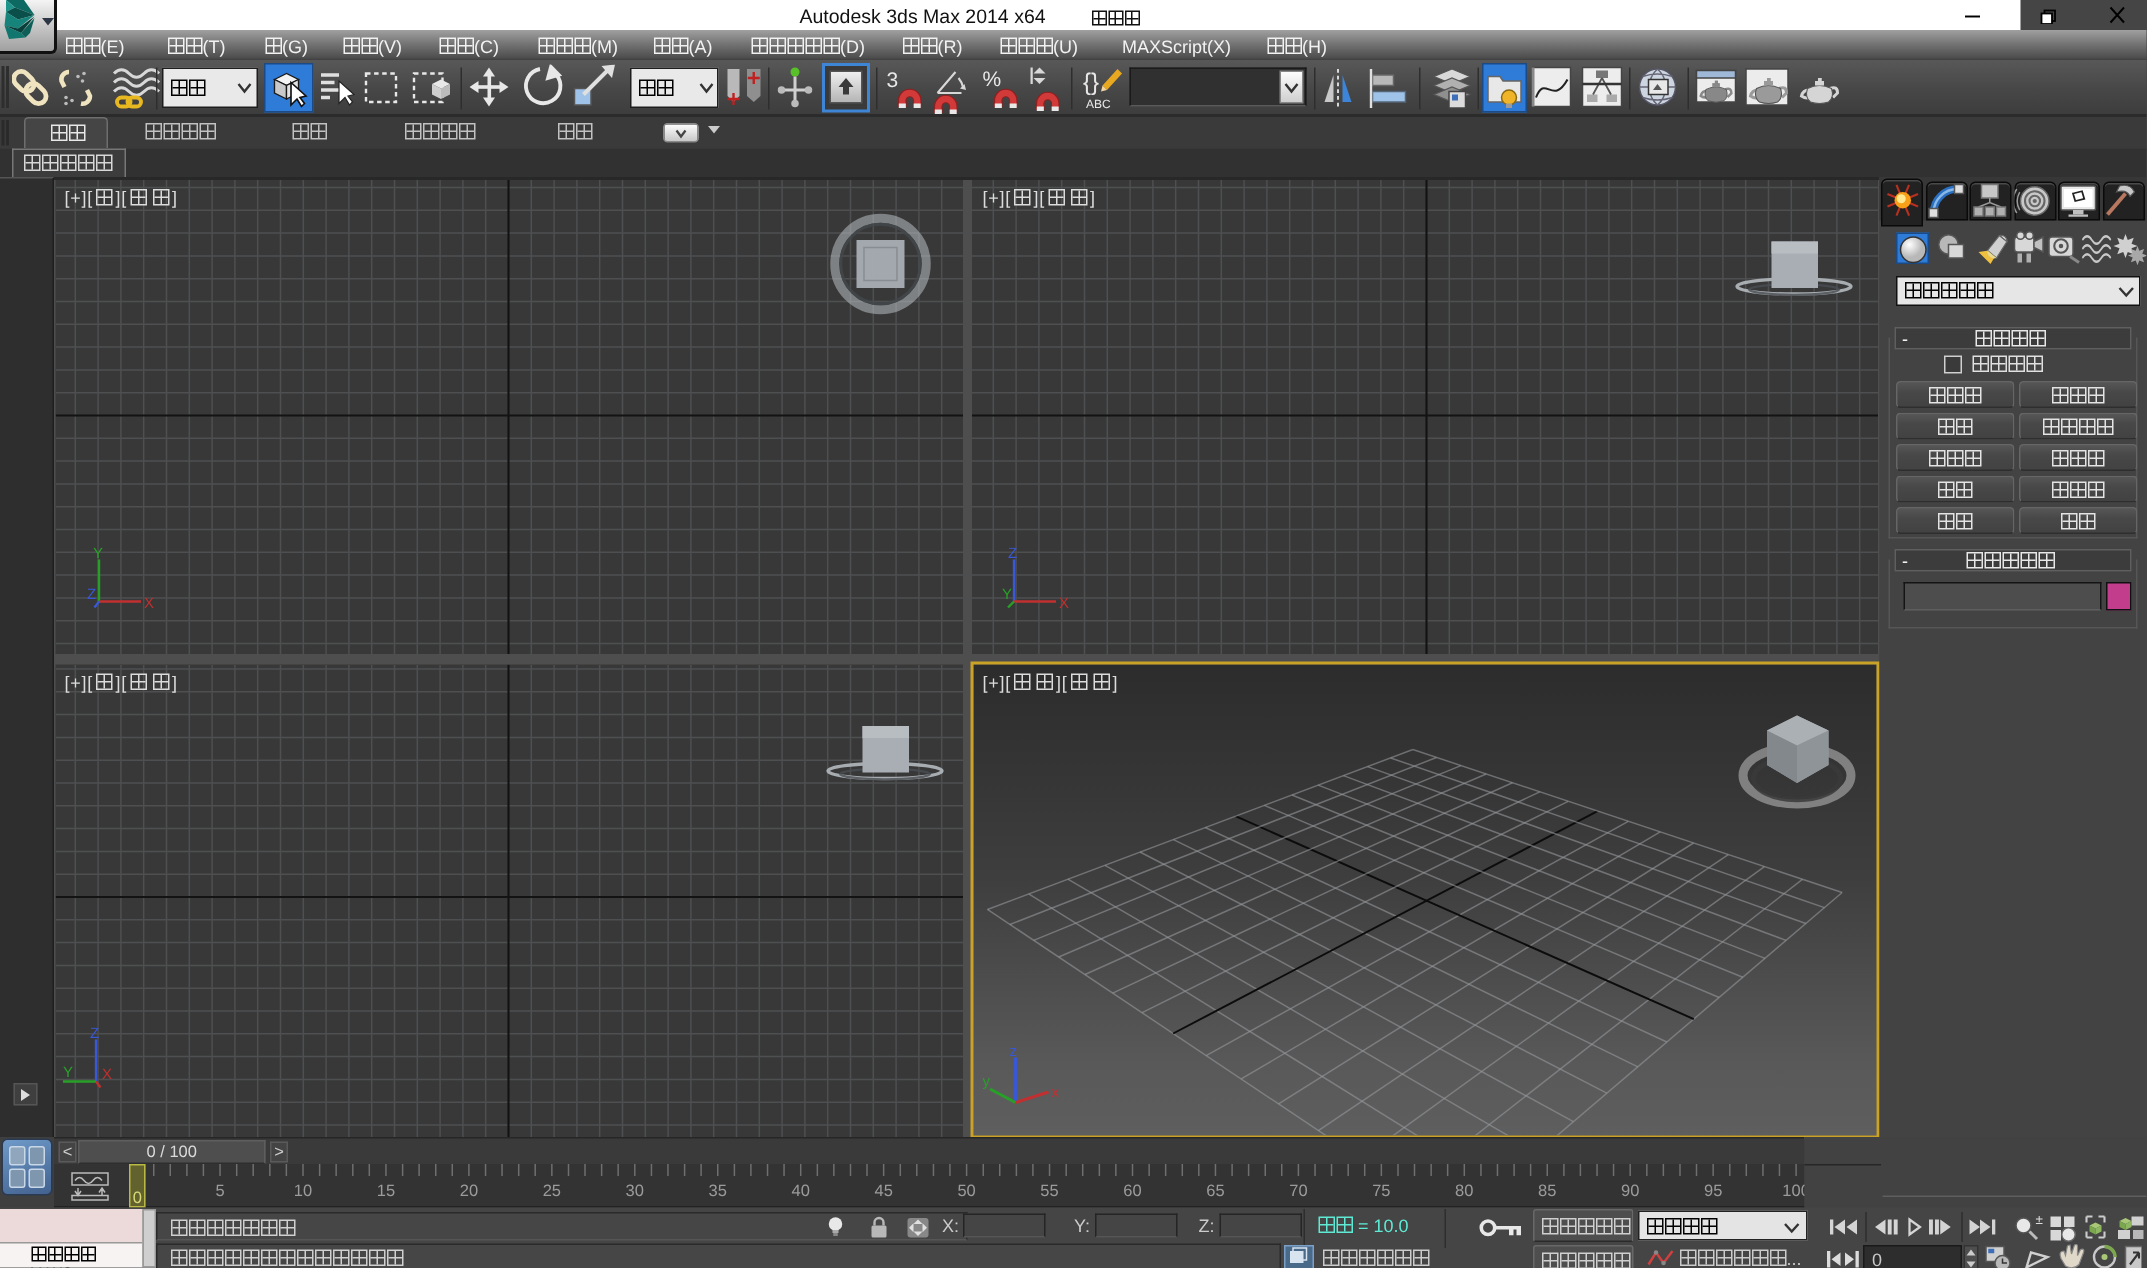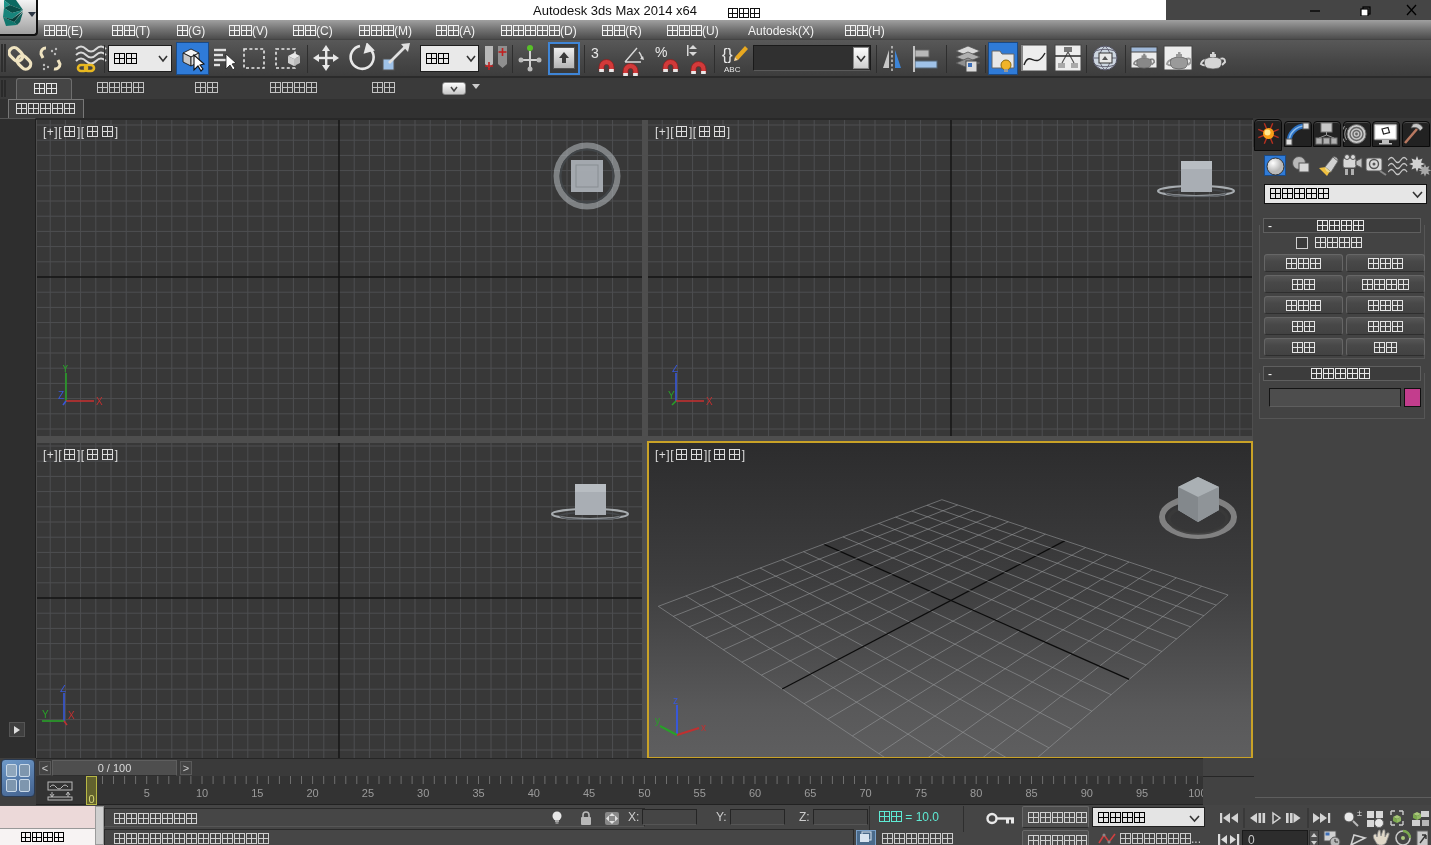--- a/index.html
+++ b/index.html
@@ -7,21 +7,21 @@
  linear-gradient(currentColor,currentColor) 50% 50%/100% 1px no-repeat,
  linear-gradient(currentColor,currentColor) 50% 50%/1px 100% no-repeat;}
 .s11 b.g,b.g.s11{width:10px;height:10px;margin:0 .5px}
 .s12 b.g,b.g.s12{width:11px;height:11px;margin:0 .5px}
 .hz{display:inline-block;line-height:0;vertical-align:-1px}
 .vplabel{position:absolute;color:#dcdcdc;font-size:12px;letter-spacing:0.5px;line-height:12px}
 .vplabel b.g{margin:0 2px}
 .fld{background:#464646;border:1px solid #2a2a2a;border-bottom-color:#565656}
 svg{display:block}
 </style></head><body>
-<div class="ab" style="left:0;top:0;width:1166px;height:20px;background:#ffffff">
+<div class="ab" style="left:0;top:0;width:1347px;height:20px;background:#ffffff">
 <div class="ab" style="left:533px;top:3px;font-size:13px;color:#111">Autodesk 3ds Max  2014 x64</div>
 <div class="ab" style="left:727px;top:3px;color:#111"><span class="hz"><b class="g s11"></b><b class="g s11"></b><b class="g s11"></b></span></div>
 <svg class="ab" style="left:1308px;top:4px" width="118" height="12" viewBox="0 0 118 12">
 <line x1="2" y1="7" x2="12" y2="7" stroke="#000" stroke-width="1.3"></line>
 <rect x="55" y="3" width="7" height="7" fill="none" stroke="#000" stroke-width="1.2"></rect>
 <rect x="53" y="5" width="7" height="7" fill="#fff" stroke="#000" stroke-width="1.2"></rect>
 <path d="M99 1 L108 11 M108 1 L99 11" stroke="#000" stroke-width="1.3"></path>
 </svg>
 </div>
 <div class="ab" style="left:0;top:0;width:38px;height:36px;background:linear-gradient(#f4f4f4,#c4c4c4 55%,#a0a0a0);border-right:2px solid #111;border-bottom:2px solid #111;border-radius:0 0 4px 0;z-index:60">
@@ -40,21 +40,21 @@
     <div class="ab" style="left:43px;top:4px"><span class="hz"><b class="g s12"></b><b class="g s12"></b></span>(E)</div>
     <div class="ab" style="left:111px;top:4px"><span class="hz"><b class="g s12"></b><b class="g s12"></b></span>(T)</div>
     <div class="ab" style="left:176px;top:4px"><span class="hz"><b class="g s12"></b></span>(G)</div>
     <div class="ab" style="left:228px;top:4px"><span class="hz"><b class="g s12"></b><b class="g s12"></b></span>(V)</div>
     <div class="ab" style="left:292px;top:4px"><span class="hz"><b class="g s12"></b><b class="g s12"></b></span>(C)</div>
     <div class="ab" style="left:358px;top:4px"><span class="hz"><b class="g s12"></b><b class="g s12"></b><b class="g s12"></b></span>(M)</div>
     <div class="ab" style="left:435px;top:4px"><span class="hz"><b class="g s12"></b><b class="g s12"></b></span>(A)</div>
     <div class="ab" style="left:500px;top:4px"><span class="hz"><b class="g s12"></b><b class="g s12"></b><b class="g s12"></b><b class="g s12"></b><b class="g s12"></b></span>(D)</div>
     <div class="ab" style="left:601px;top:4px"><span class="hz"><b class="g s12"></b><b class="g s12"></b></span>(R)</div>
     <div class="ab" style="left:666px;top:4px"><span class="hz"><b class="g s12"></b><b class="g s12"></b><b class="g s12"></b></span>(U)</div>
-    <div class="ab" style="left:748px;top:4px">Autodesk(X)</div>
+    <div class="ab" style="left:748px;top:4px">MAXScript(X)</div>
     <div class="ab" style="left:844px;top:4px"><span class="hz"><b class="g s12"></b><b class="g s12"></b></span>(H)</div>
   </div>
 <div class="ab" style="left:0;top:40px;width:1431px;height:38px;background:linear-gradient(#585858,#474747 55%,#3d3d3d);border-bottom:2px solid #2b2b2b">
     <div class="ab" style="left:1px;top:4px;width:2px;height:28px;background:#2e2e2e"></div>
     <div class="ab" style="left:4px;top:4px;width:2px;height:28px;background:#2e2e2e"></div>
     <svg class="ab" style="left:8px;top:3px" width="100" height="32" viewBox="0 0 100 32">
 <g stroke="#efe3c0" stroke-width="3.2" fill="none">
 <rect x="3" y="3" width="10" height="15" rx="5" transform="rotate(-45 9 11)"></rect>
 <rect x="11" y="11" width="10" height="15" rx="5" transform="rotate(-45 17 19)"></rect>
 </g>

